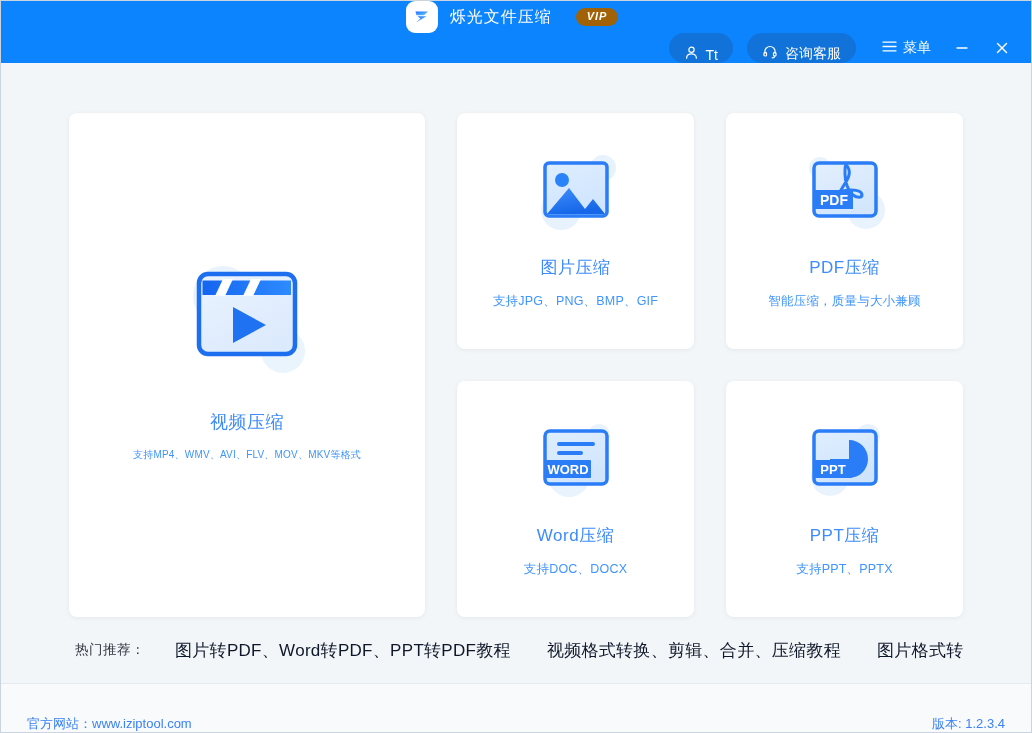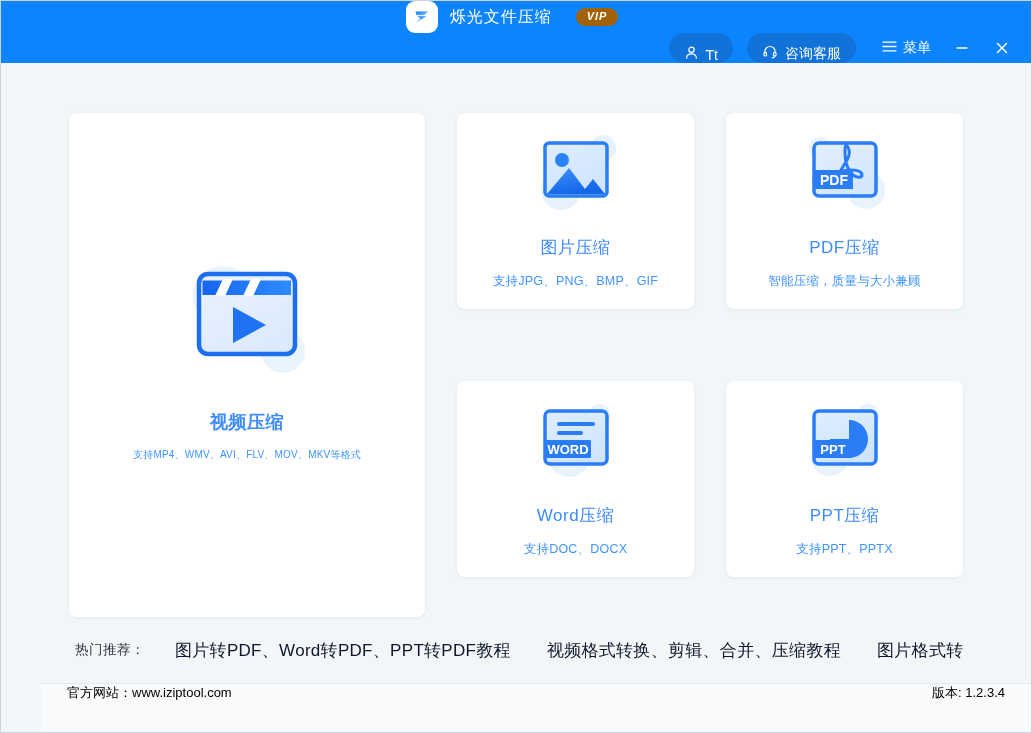--- a/index.html
+++ b/index.html
@@ -139,35 +139,35 @@
     gap: 32px;
     flex: 1;
   }
   .card-row {
     display: flex;
     gap: 32px;
     flex: 1;
   }
   .card-small {
     flex: 1;
-    height: 196px;
+    height: 236px;
   }
   .icon-wrap {
     position: relative;
     display: flex;
     align-items: center;
     justify-content: center;
   }
   .card-title {
     color: #3d8bfd;
     font-size: 17px;
     margin-top: 22px;
     letter-spacing: 0.5px;
   }
-  .card-big .card-title { font-size: 18px; margin-top: 30px; font-weight: bold; }
+  .card-big .card-title { font-size: 18px; margin-top: 30px; }
   .card-sub {
     color: #3f95ff;
     font-size: 12.5px;
     margin-top: 14px;
     letter-spacing: 0.2px;
   }
   .card-big .card-sub { font-size: 10px; }
 
   
   .hot-row {
@@ -191,26 +191,25 @@
     letter-spacing: 0.3px;
   }
 
   
   .footer {
     height: 50px;
     min-height: 50px;
     border-top: 1px solid #e4eaef;
     background: #f8fafb;
     display: flex;
-    align-items: flex-start;
+    align-items: flex-end;
     padding: 0 26px;
     box-sizing: border-box;
-    color: #000000;
+    color: #3b82f6;
     font-size: 13px;
-    margin-left: 40px;
   }
   .footer-right { margin-left: auto; }
 </style>
 </head>
 <body>
 
 <div class="window">
 
   <div class="header">
     <div class="brand">

